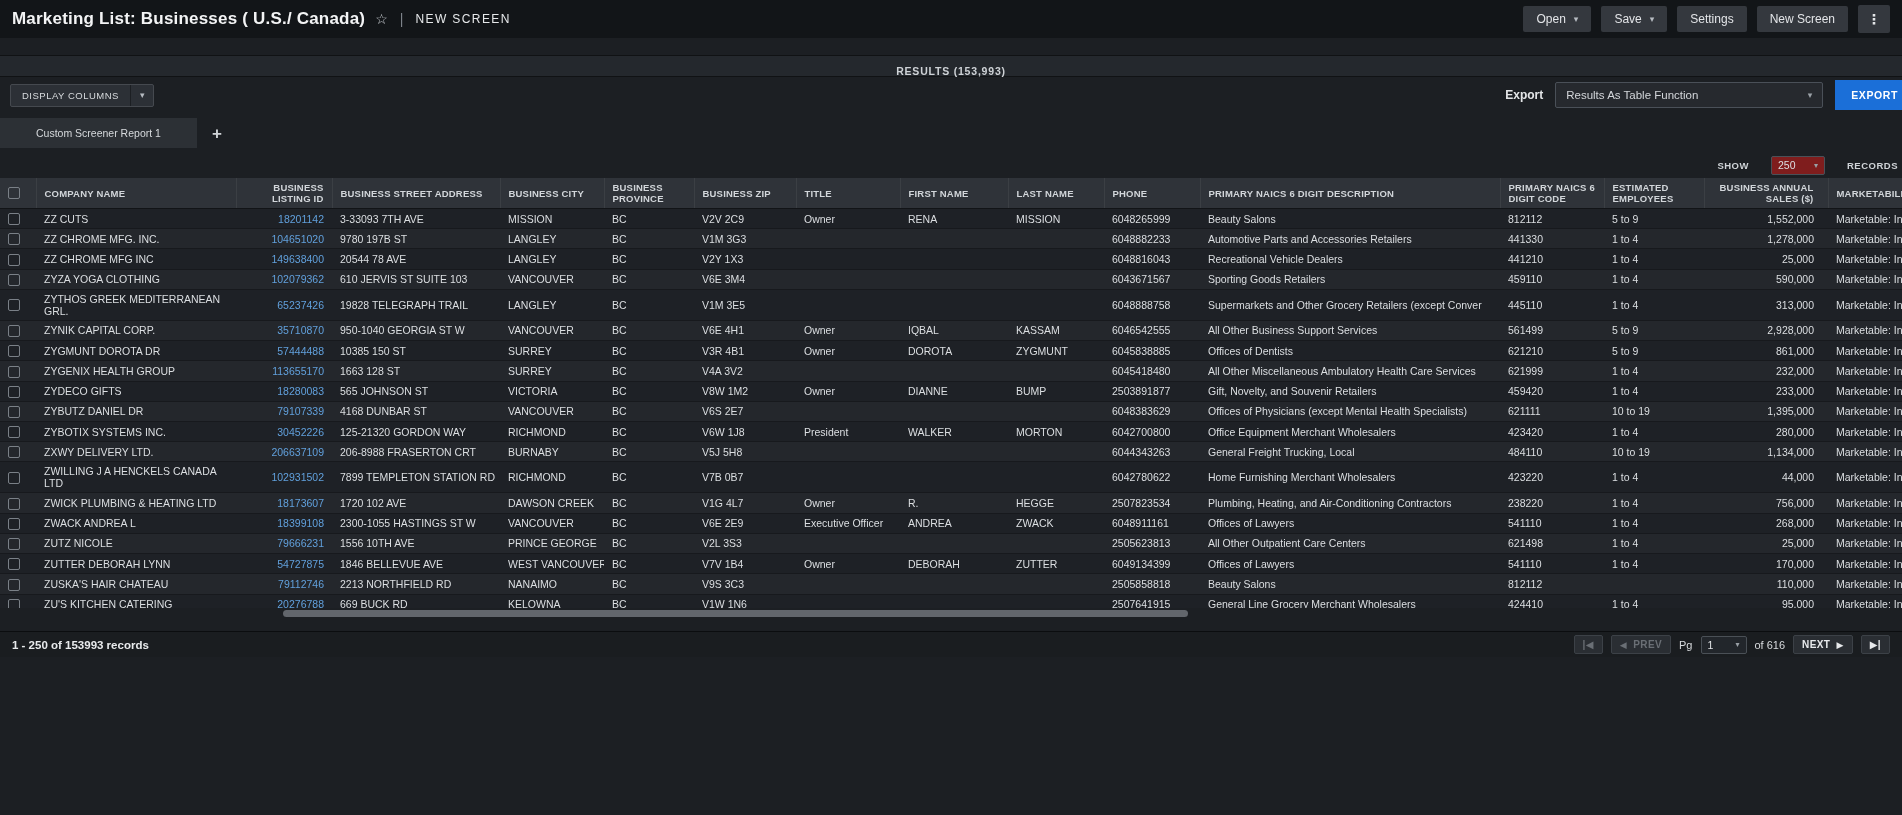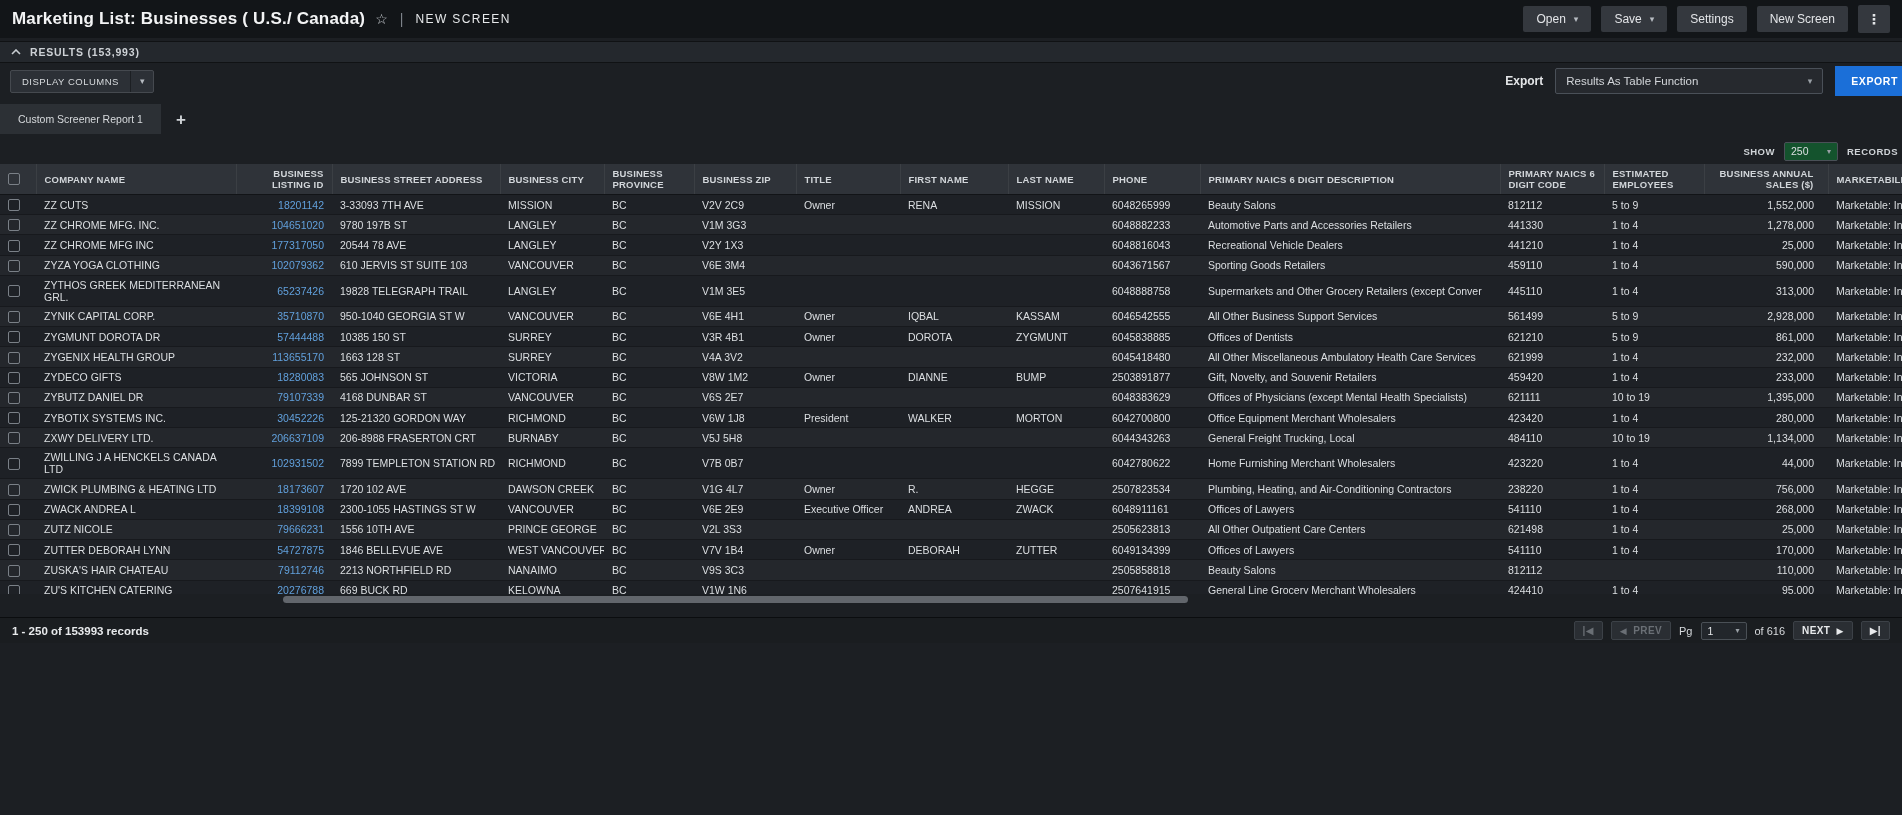--- a/index.html
+++ b/index.html
@@ -19,21 +19,21 @@
   .tb-btn { background:#34383e; border:none; border-radius:2px; color:#e3e5e8;
     font-family:inherit; font-size:12px; padding:6px 13px; display:flex; align-items:center;
     gap:8px; cursor:pointer; }
   .tb-btn .caret { font-size:9px; color:#b6bbc1; }
   .tb-btn.kebab { padding:6px 9px; font-size:14px; font-weight:bold; }
 
   
   .band { height:22px; background:#24282d; border-top:1px solid #101214; border-bottom:1px solid #101214;
     display:flex; align-items:center; gap:9px; padding:0 11px; cursor:pointer; }
   .band.criteria { margin-top:16px; }
-  .band.results { margin-top:3px; }
+  .band.results { margin-top:17px;flex-direction:column; }
   .band-label { font-size:10.5px; font-weight:bold; letter-spacing:.8px; color:#ced2d6; }
 
   
   .toolbar { margin-top:2px; height:32px; display:flex; align-items:center;
     justify-content:space-between; padding:0 0 0 10px; }
   .split-btn { display:flex; align-items:stretch; background:#2c3036; border:1px solid #45494f;
     border-radius:2px; overflow:hidden; cursor:pointer; }
   .split-btn .sb-label { padding:5px 11px; font-size:9.5px; font-weight:normal; letter-spacing:.5px; color:#d7dadd; }
   .split-btn .sb-caret { padding:5px 9px; border-left:1px solid #1c1f23; font-size:9px; color:#b6bbc1;
     display:flex; align-items:center; }
@@ -41,30 +41,30 @@
   .export-label { font-size:12px; font-weight:bold; color:#e4e6e8; }
   .export-select { width:268px; height:26px; background:#26292e; border:1px solid #4a5058; border-radius:2px;
     display:flex; align-items:center; justify-content:space-between; padding:0 10px; cursor:pointer; }
   .export-select .val { font-size:11.5px; color:#d3d6da; }
   .export-select .caret { font-size:9px; color:#9aa0a6; }
   .export-btn { background:#1b6fd8; color:#ffffff; border:none; font-family:inherit; font-size:10.5px;
     font-weight:bold; letter-spacing:.6px; padding:9px 38px 9px 16px; margin-right:-34px; cursor:pointer; }
 
   
   .tabbar { margin-top:7px; height:30px; display:flex; align-items:center; }
-  .tab { height:30px; background:#2c3035; display:flex; align-items:center; padding:0 18px;
+  .tab { height:30px; background:#2c3035; display:flex; align-items:center; padding:0 36px;
     font-size:10.5px; color:#d6d9dc; min-width:160px; cursor:pointer; }
   .add-tab { margin-left:15px; background:none; border:none; color:#cfd3d7; font-size:17px;
     font-weight:bold; cursor:pointer; line-height:1; font-family:inherit; }
 
   
   .showrow { margin-top:6px; height:22px; display:flex; align-items:center; justify-content:flex-end;
-    gap:9px; padding-right:4px; }
+    gap:22px; padding-right:4px; }
   .show-label { font-size:9.5px; font-weight:bold; letter-spacing:.5px; color:#cfd3d7; }
-  .page-size-select { width:54px; height:19px; background:#14532d; border:1px solid #4a5057; border-radius:2px;
+  .page-size-select { width:54px; height:19px; background:#7f1d1d; border:1px solid #4a5057; border-radius:2px;
     display:flex; align-items:center; justify-content:space-between; padding:0 6px; cursor:pointer; }
   .page-size-select .val { font-size:10.5px; color:#dcdfe2; }
   .page-size-select .caret { font-size:8px; color:#9aa0a6; }
 
   
   .table-wrap { margin-top:2px; height:430px; overflow:hidden; }
   table { border-collapse:collapse; table-layout:fixed; width:2048px; }
   .col-0{width:36px}.col-1{width:200px}.col-2{width:96px}.col-3{width:168px}.col-4{width:104px}
   .col-5{width:90px}.col-6{width:102px}.col-7{width:104px}.col-8{width:108px}.col-9{width:96px}
   .col-10{width:96px}.col-11{width:300px}.col-12{width:104px}.col-13{width:100px}.col-14{width:124px}
@@ -242,21 +242,21 @@
             <td class="c10">6048882233</td>
             <td class="c11">Automotive Parts and Accessories Retailers</td>
             <td class="c12">441330</td>
             <td class="c13">1 to 4</td>
             <td class="c14">1,278,000</td>
             <td class="c15">Marketable: Indica</td>
           </tr>
           <tr class="odd">
             <td class="c0"><span class="checkbox"></span></td>
             <td class="c1">ZZ CHROME MFG INC</td>
-            <td class="c2"><span class="link">177317050</span></td>
+            <td class="c2"><span class="link">149638400</span></td>
             <td class="c3">20544 78 AVE</td>
             <td class="c4">LANGLEY</td>
             <td class="c5">BC</td>
             <td class="c6">V2Y 1X3</td>
             <td class="c7"></td>
             <td class="c8"></td>
             <td class="c9"></td>
             <td class="c10">6048816043</td>
             <td class="c11">Recreational Vehicle Dealers</td>
             <td class="c12">441210</td>

